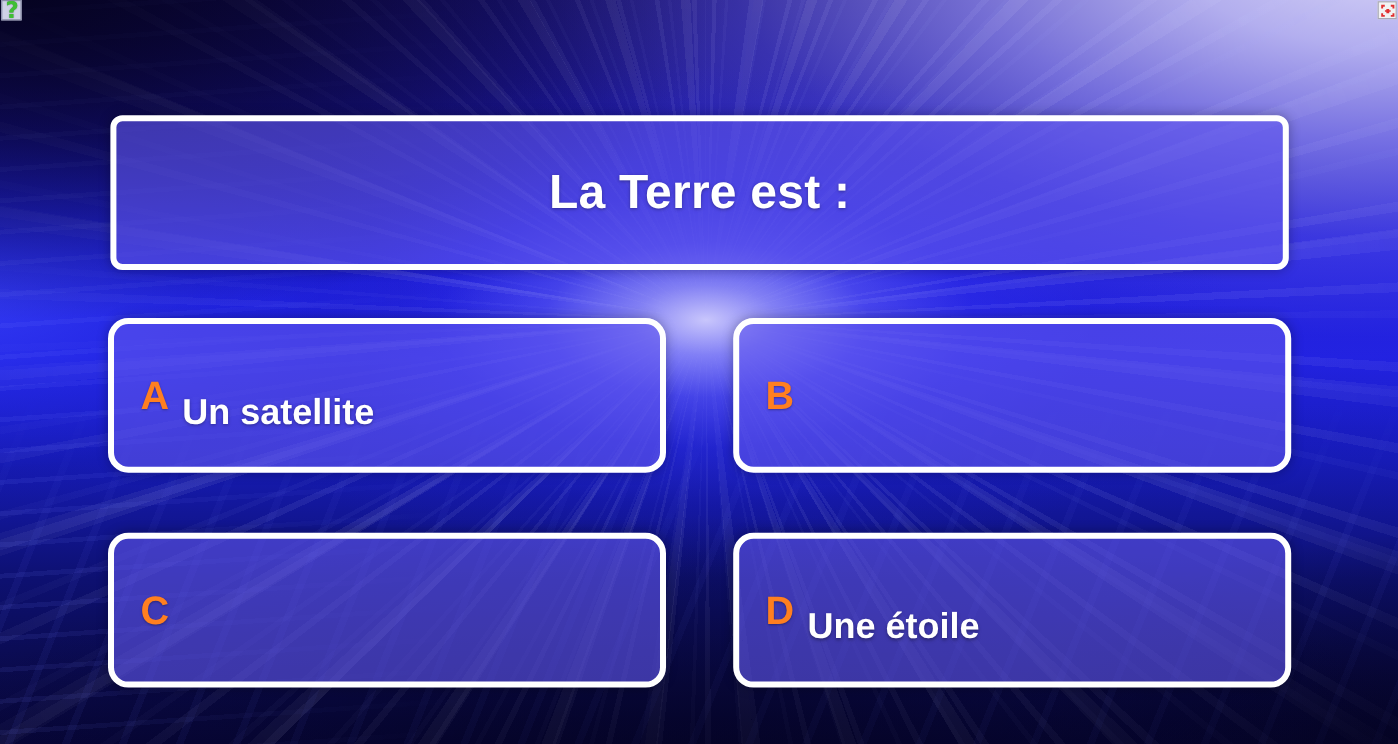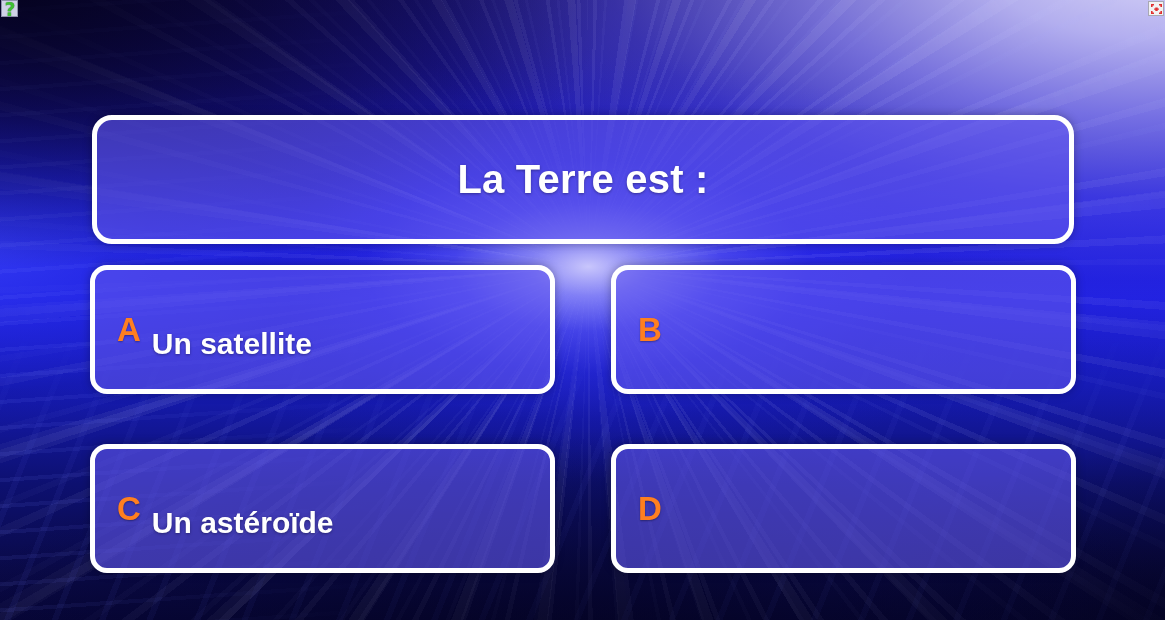--- a/index.html
+++ b/index.html
@@ -149,25 +149,25 @@
     border: 5px solid #ffffff;
     border-radius: 17px;
     background: rgba(96,86,238,0.60);
     box-shadow: 0 0 10px rgba(0,0,0,0.30);
     display: flex;
     align-items: center;
   }
 
   #question-panel {
     left: 92px;
-    top: 115px;
+    top: 96px;
     width: 982px;
     height: 129px;
     justify-content: center;
-    border-radius: 20px;
+    border-radius: 10px;
   }
   #question-panel .q-text {
     color: #ffffff;
     font-size: 40px;
     font-weight: bold;
     letter-spacing: .2px;
     text-shadow: 0 1px 3px rgba(0,0,0,0.35);
     white-space: nowrap;
   }
 
@@ -262,25 +262,25 @@
     <span class="ans-letter">A</span>
     <span class="ans-label">Un satellite</span>
   </div>
 
   <div class="panel answer-panel" id="answer-b">
     <span class="ans-letter">B</span>
   </div>
 
   <div class="panel answer-panel" id="answer-c">
     <span class="ans-letter">C</span>
-    <span class="ans-label">Un astéroïde</span>
   </div>
 
   <div class="panel answer-panel" id="answer-d">
     <span class="ans-letter">D</span>
+    <span class="ans-label">Une étoile</span>
   </div>
 
   <div id="help-icon">
     <span class="qmark">?</span>
   </div>
 
   <div id="broken-image-icon">
     <svg width="13" height="12" viewBox="0 0 13 12" aria-hidden="true">
       <g fill="#e03030">
         <path d="M1 1 h3 v1.6 h-1.4 v1.4 h-1.6 z"></path>

